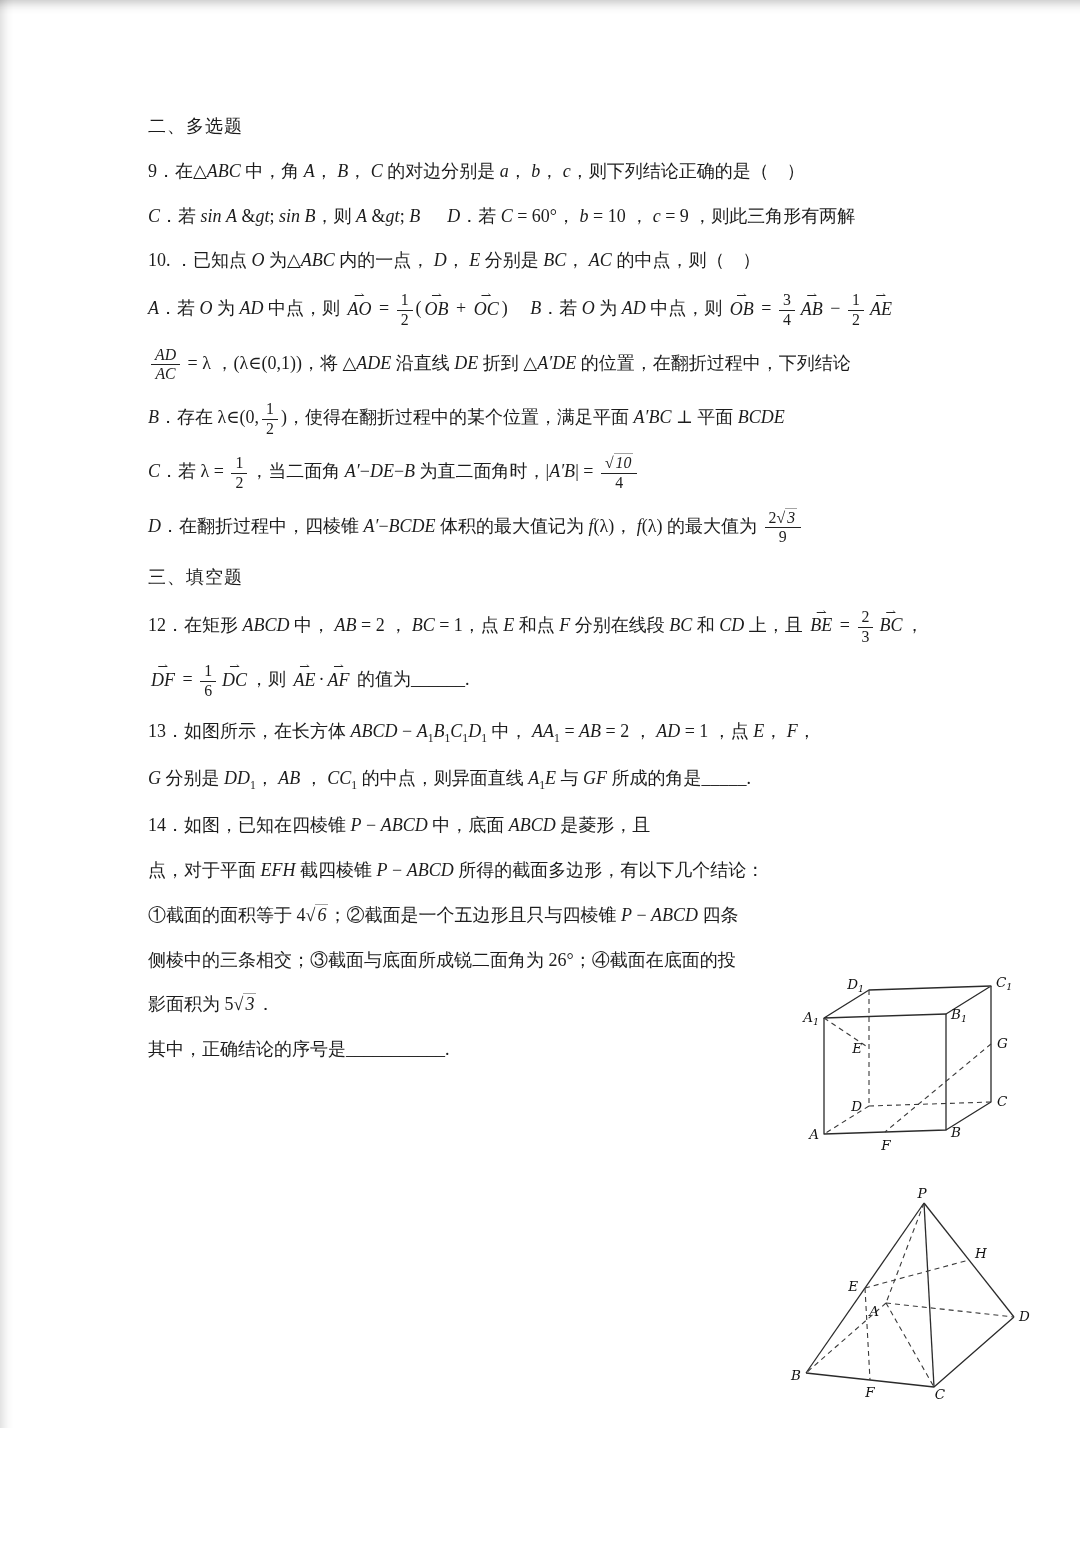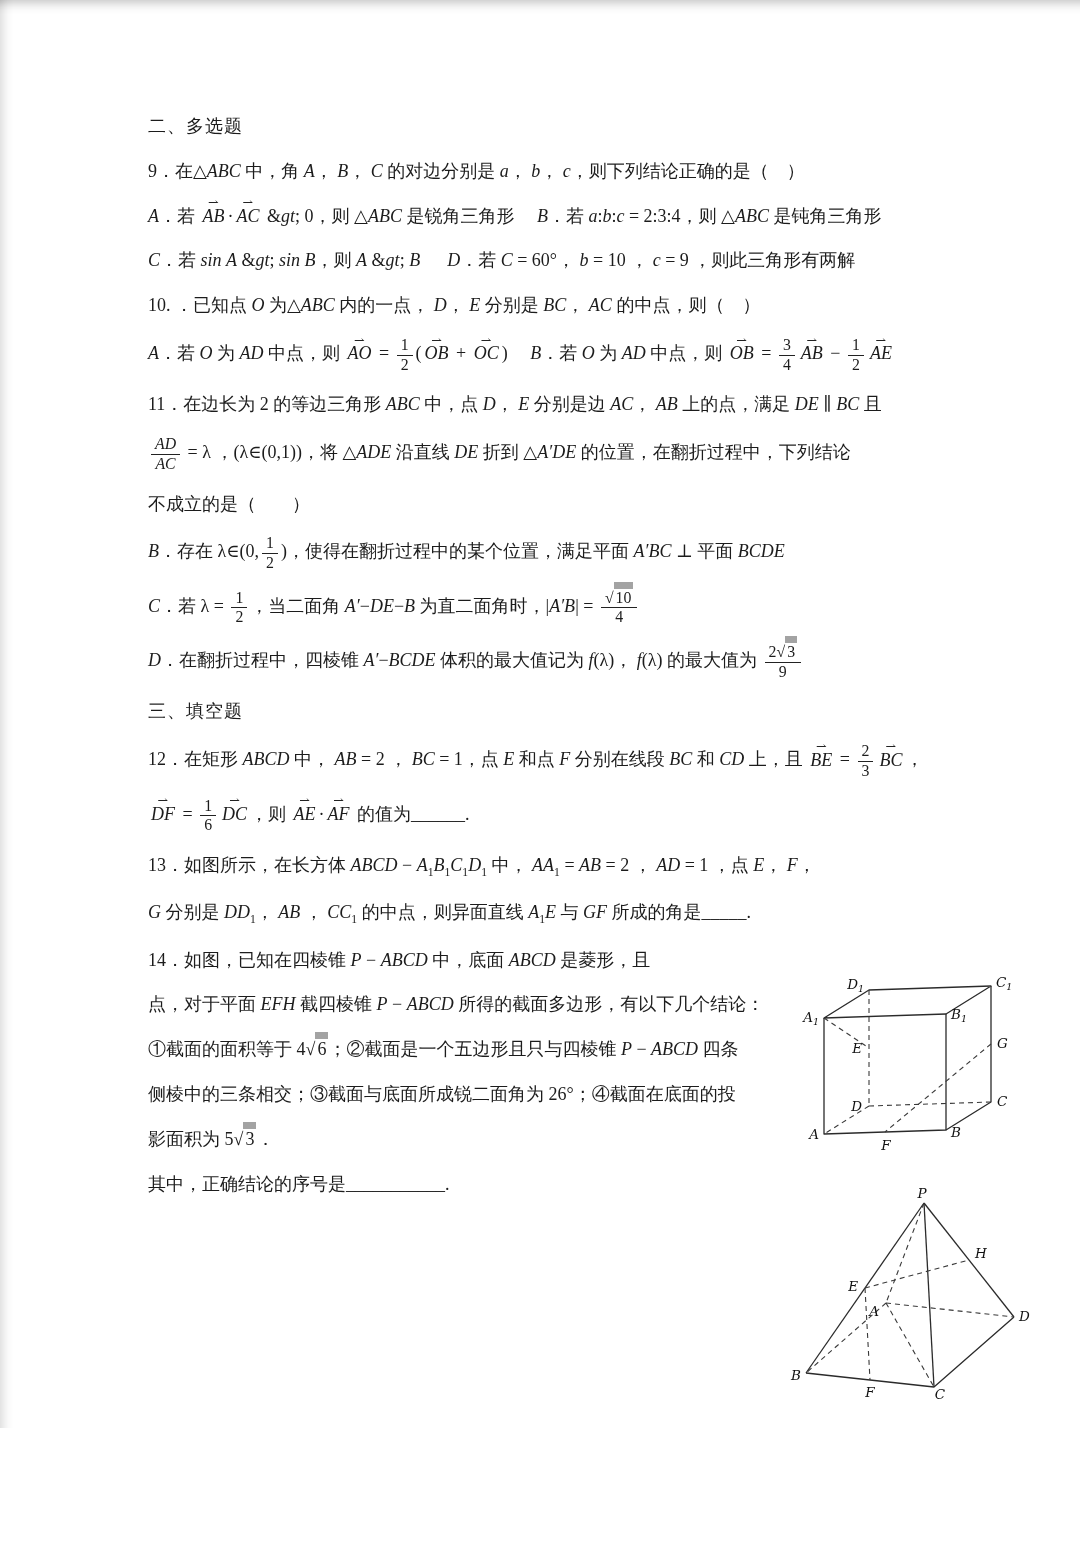--- a/index.html
+++ b/index.html
@@ -30,48 +30,45 @@
   .frac .fn{border-bottom:1px solid #222;padding:0 4px;}
   .frac .fd{padding:0 4px;}
   
   .vec{display:inline-block;position:relative;font-style:italic;margin:0 2px;padding:0 1px;}
   .vec::before{
     content:"⇀";position:absolute;top:-0.66em;left:50%;transform:translateX(-50%);
     font-size:0.72em;font-style:normal;color:#222;
   }
   
   .sqrt{white-space:nowrap;}
-  .sqrt .rad{border-top:7px solid #a3a3a3;padding:0 2px;}
+  .sqrt .rad{border-top:1px solid #a3a3a3;padding:0 2px;font-style:italic;}
   sub{font-size:0.65em;}
   
   .figures{position:absolute;top:976px;right:46px;width:242px;}
   .figures svg{display:block;margin:0 auto;overflow:visible;}
   .figures .pyr{margin-top:26px;}
   .solid path{stroke:#2b2b2b;stroke-width:1.3;fill:none;stroke-linejoin:round;}
   .dash path{stroke:#3a3a3a;stroke-width:1.1;fill:none;stroke-dasharray:5 4;}
   .figures text{font-family:"DejaVu Serif",serif;font-style:italic;font-size:13.5px;fill:#111;}
   .figures .sub{font-size:9.5px;}
 </style>
 </head>
 <body>
 
 <div class="page">
 
   <div class="line section-title">二、多选题</div>
 
   <div class="line">9．在△<i>ABC</i> 中，角 <i>A</i>， <i>B</i>， <i>C</i> 的对边分别是 <i>a</i>， <i>b</i>， <i>c</i>，则下列结论正确的是（    ）</div>
-  <div class="line"><i>A</i>．若 <span class="vec"><i>AB</i></span>·<span class="vec"><i>AC</i></span> &amp;<i>gt</i>; 0，则 △<i>ABC</i> 是锐角三角形　 <i>B</i>．若 <i>a</i>:<i>b</i>:<i>c</i> = 2:3:4，则 △<i>ABC</i> 是钝角三角形</div>
   <div class="line"><i>C</i>．若 <i>sin</i> <i>A</i> &amp;<i>gt</i>; <i>sin</i> <i>B</i>，则 <i>A</i> &amp;<i>gt</i>; <i>B</i>　  <i>D</i>．若 <i>C</i> = 60°， <i>b</i> = 10 ， <i>c</i> = 9 ，则此三角形有两解</div>
 
   <div class="line">10. ．已知点 <i>O</i> 为△<i>ABC</i> 内的一点， <i>D</i>， <i>E</i> 分别是 <i>BC</i>， <i>AC</i> 的中点，则（    ）</div>
   <div class="line"><i>A</i>．若 <i>O</i> 为 <i>AD</i> 中点，则 <span class="vec"><i>AO</i></span> = <span class="frac"><span class="fn">1</span><span class="fd">2</span></span>(<span class="vec"><i>OB</i></span> + <span class="vec"><i>OC</i></span>)　 <i>B</i>．若 <i>O</i> 为 <i>AD</i> 中点，则 <span class="vec"><i>OB</i></span> = <span class="frac"><span class="fn">3</span><span class="fd">4</span></span><span class="vec"><i>AB</i></span> − <span class="frac"><span class="fn">1</span><span class="fd">2</span></span><span class="vec"><i>AE</i></span></div>
 
-  <div class="line">11．在边长为 2 的等边三角形 <i>ABC</i> 中，点 <i>D</i>， <i>E</i> 分别是边 <i>AC</i>， <i>AB</i> 上的点，满足 <i>DE</i> ∥ <i>BC</i> 且</div>
   <div class="line"><span class="frac"><span class="fn"><i>AD</i></span><span class="fd"><i>AC</i></span></span> = λ ，(λ∈(0,1))，将 △<i>ADE</i> 沿直线 <i>DE</i> 折到 △<i>A′DE</i> 的位置，在翻折过程中，下列结论</div>
-  <div class="line">不成立的是（        ）</div>
   <div class="line"><i>B</i>．存在 λ∈(0,<span class="frac"><span class="fn">1</span><span class="fd">2</span></span>)，使得在翻折过程中的某个位置，满足平面 <i>A′BC</i> ⊥ 平面 <i>BCDE</i></div>
   <div class="line"><i>C</i>．若 λ = <span class="frac"><span class="fn">1</span><span class="fd">2</span></span>，当二面角 <i>A′</i>−<i>DE</i>−<i>B</i> 为直二面角时，|<i>A′B</i>| = <span class="frac"><span class="fn"><span class="sqrt">√<span class="rad">10</span></span></span><span class="fd">4</span></span></div>
   <div class="line"><i>D</i>．在翻折过程中，四棱锥 <i>A′</i>−<i>BCDE</i> 体积的最大值记为 <i>f</i>(λ)， <i>f</i>(λ) 的最大值为 <span class="frac"><span class="fn">2<span class="sqrt">√<span class="rad">3</span></span></span><span class="fd">9</span></span></div>
 
   <div class="line section-title">三、填空题</div>
 
   <div class="line">12．在矩形 <i>ABCD</i> 中， <i>AB</i> = 2 ， <i>BC</i> = 1，点 <i>E</i> 和点 <i>F</i> 分别在线段 <i>BC</i> 和 <i>CD</i> 上，且 <span class="vec"><i>BE</i></span> = <span class="frac"><span class="fn">2</span><span class="fd">3</span></span><span class="vec"><i>BC</i></span>，</div>
   <div class="line"><span class="vec"><i>DF</i></span> = <span class="frac"><span class="fn">1</span><span class="fd">6</span></span><span class="vec"><i>DC</i></span>，则 <span class="vec"><i>AE</i></span>·<span class="vec"><i>AF</i></span> 的值为______.</div>
 
   <div class="line">13．如图所示，在长方体 <i>ABCD</i> − <i>A</i><sub>1</sub><i>B</i><sub>1</sub><i>C</i><sub>1</sub><i>D</i><sub>1</sub> 中， <i>AA</i><sub>1</sub> = <i>AB</i> = 2 ， <i>AD</i> = 1 ，点 <i>E</i>， <i>F</i>，</div>

